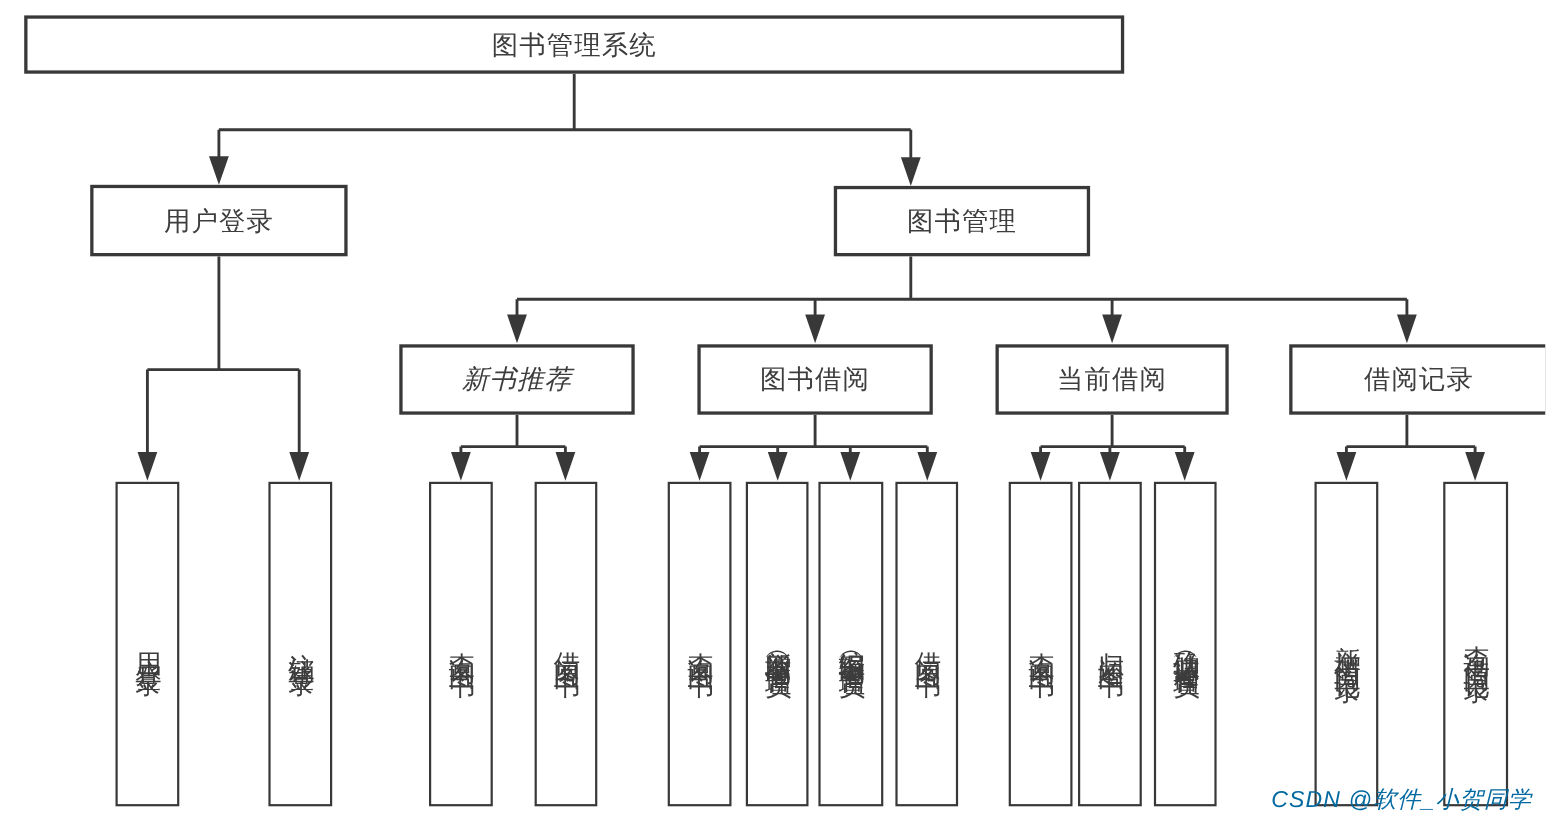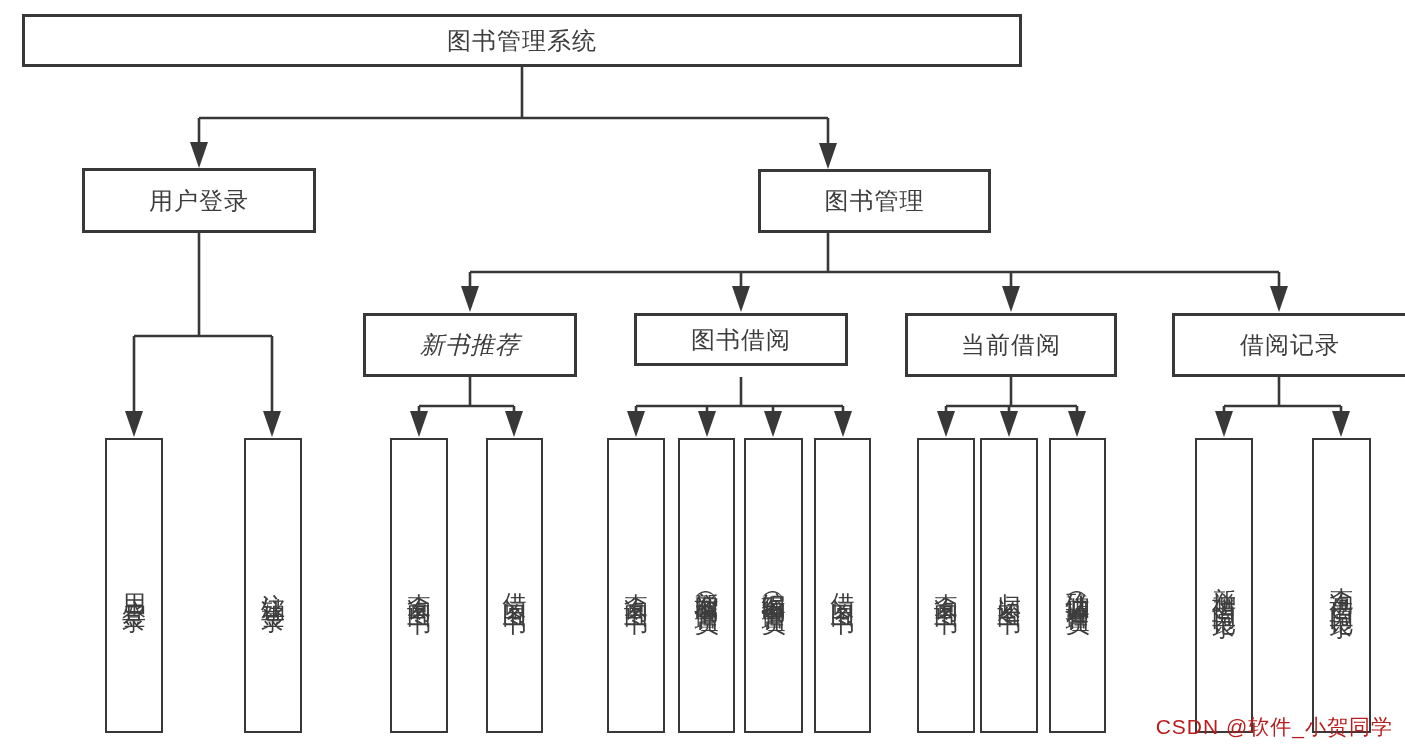--- a/index.html
+++ b/index.html
@@ -32,24 +32,25 @@
     line-height: 1;
     letter-spacing: 6px;
     font-size: 24px;
     color: #3d3d3d;
   }
   .watermark {
     position: absolute;
     right: 12px;
     bottom: 6px;
     font-size: 21px;
-    color: #b91c1c;
+    color: #0369a1;
     z-index: 3;
     letter-spacing: 1px;
     white-space: nowrap;
+    font-style: italic;
   }
 </style>
 </head>
 <body>
 
 <div id="stage">
 
   <svg id="wires" width="1405" height="747" viewBox="0 0 1405 747">
 
     <g stroke="#383838" stroke-width="2.6" fill="none">
@@ -121,21 +122,21 @@
   <div class="box" style="left:82px; top:168px; width:234px; height:65px;">
     <span>用户登录</span>
   </div>
   <div class="box" style="left:712px; top:169px; width:233px; height:64px;margin-left:46px;">
     <span>图书管理</span>
   </div>
 
   <div class="box" style="left:363px; top:313px; width:214px; height:64px;font-style:italic;">
     <span>新书推荐</span>
   </div>
-  <div class="box" style="left:634px; top:313px; width:214px; height:53px;">
+  <div class="box" style="left:634px; top:313px; width:214px; height:64px;">
     <span>图书借阅</span>
   </div>
   <div class="box" style="left:905px; top:313px; width:212px; height:64px;text-align:center;">
     <span>当前借阅</span>
   </div>
   <div class="box" style="left:1172px; top:313px; width:236px; height:64px;">
     <span>借阅记录</span>
   </div>
 
   <div class="box vbox" style="left:105px; top:438px; width:58px; height:295px;">

